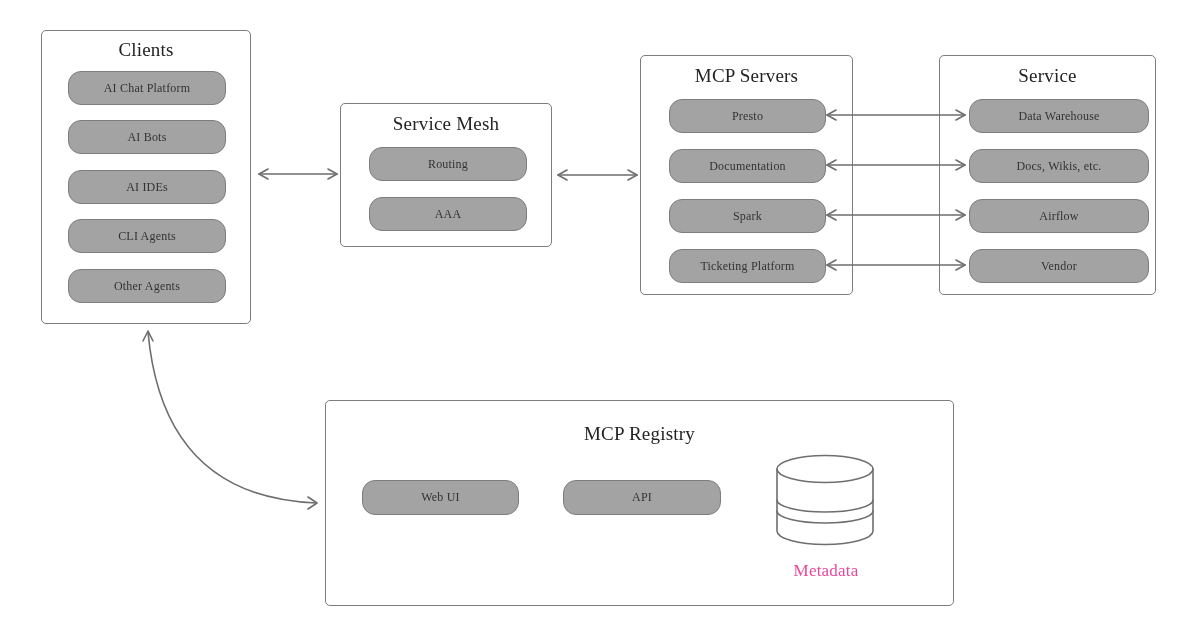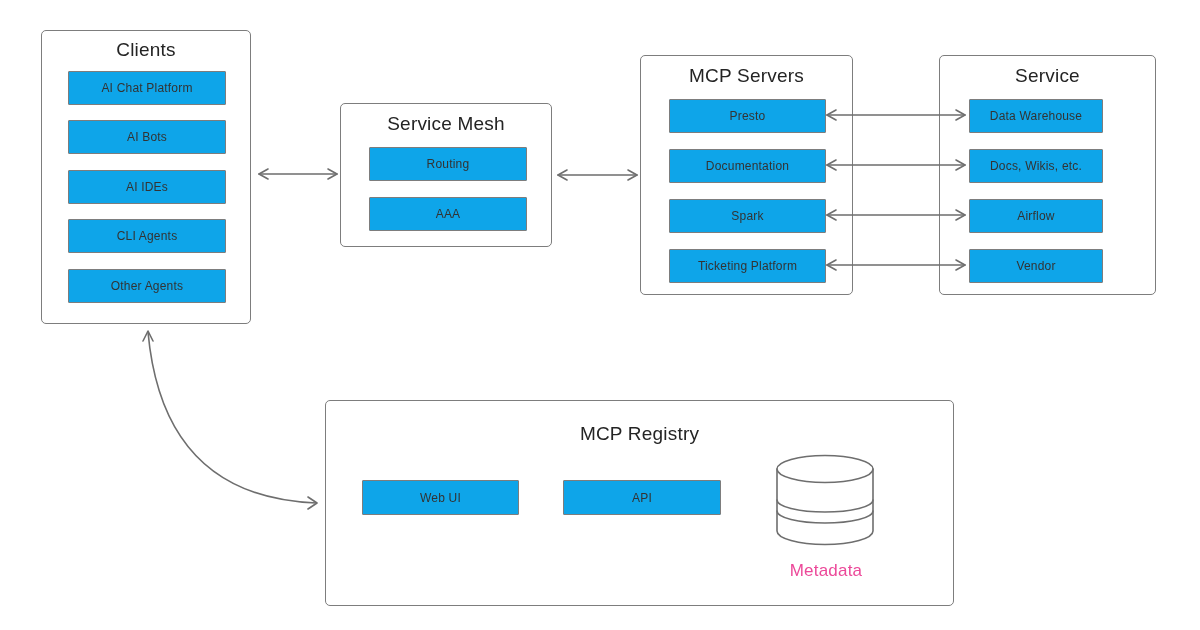--- a/index.html
+++ b/index.html
@@ -1,30 +1,30 @@
 <!DOCTYPE html>
 <html><head>
 <meta charset="utf-8">
 <style>
   html,body{margin:0;padding:0;background:#ffffff;}
   .canvas{
     position:relative;width:1200px;height:630px;background:#ffffff;overflow:hidden;
-    font-family:Liberation Sans, sans-serif;
+    font-family:Liberation Serif, serif;
   }
   .group{
     position:absolute;background:#ffffff;border:1.5px solid #7d7d7d;border-radius:5px;
     box-sizing:border-box;
   }
   .gtitle{
     position:absolute;left:0;right:0;margin:0;text-align:center;
     font-size:19px;font-weight:500;color:#242424;letter-spacing:.2px;
   }
   .item{
-    position:absolute;box-sizing:border-box;background:#0ea5e9;
-    border:1.4px solid #7d7d7d;border-radius:1px;
+    position:absolute;box-sizing:border-box;background:#a3a3a3;
+    border:1.4px solid #7d7d7d;border-radius:13px;
     display:flex;align-items:center;justify-content:center;
     font-size:12px;color:#333333;letter-spacing:.2px;white-space:nowrap;
   }
   
   #g-clients{left:41px;top:30px;width:210px;height:294px;}
   #g-clients .gtitle{top:8px;}
   #g-clients .item{left:26px;width:158px;height:34px;}
   #g-clients .i0{top:40px}#g-clients .i1{top:89px}#g-clients .i2{top:139px}
   #g-clients .i3{top:188px}#g-clients .i4{top:238px}
   
@@ -34,21 +34,21 @@
   #g-mesh .i0{top:43px}#g-mesh .i1{top:93px}
   
   #g-servers{left:640px;top:55px;width:213px;height:240px;}
   #g-servers .gtitle{top:9px;}
   #g-servers .item{left:28px;width:157px;height:34px;}
   #g-servers .i0{top:43px}#g-servers .i1{top:93px}
   #g-servers .i2{top:143px}#g-servers .i3{top:193px}
   
   #g-upstream{left:939px;top:55px;width:217px;height:240px;}
   #g-upstream .gtitle{top:9px;}
-  #g-upstream .item{left:29px;width:134px;height:34px;}
+  #g-upstream .item{left:29px;width:180px;height:34px;}
   #g-upstream .i0{top:43px}#g-upstream .i1{top:93px}
   #g-upstream .i2{top:143px}#g-upstream .i3{top:193px}
   
   #g-registry{left:325px;top:400px;width:629px;height:206px;}
   #g-registry .gtitle{top:22px;}
   #g-registry .i0{left:36px;top:79px;width:157px;height:35px;}
   #g-registry .i1{left:237px;top:79px;width:158px;height:35px;}
   .meta-label{
     position:absolute;left:440px;top:160px;width:120px;text-align:center;
     font-size:17px;color:#ec4899;letter-spacing:.2px;

